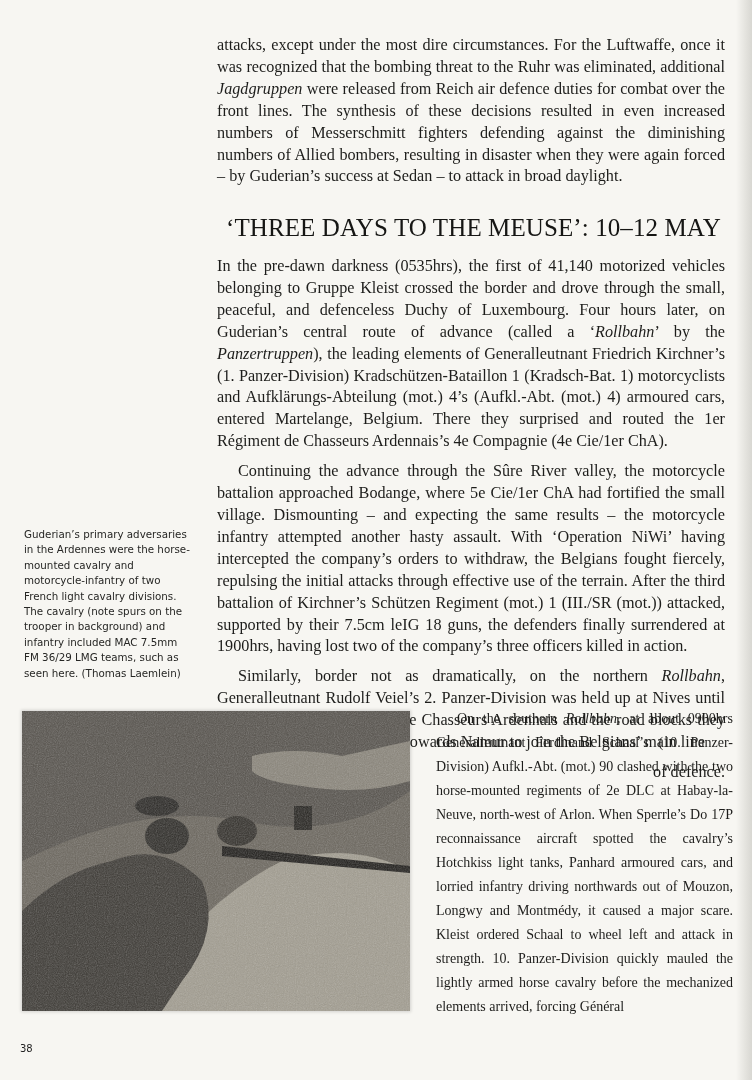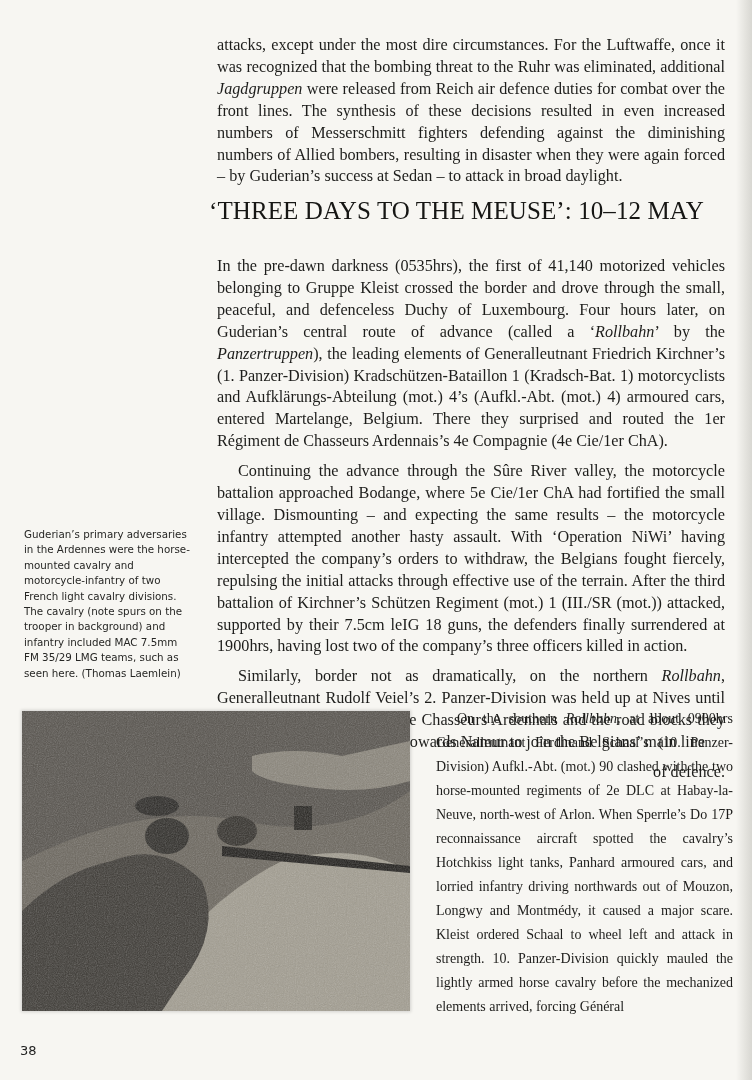--- a/index.html
+++ b/index.html
@@ -19,21 +19,21 @@
     position: absolute; left: 209px; width: 524px;
     font-size: 16.2px; line-height: 21.9px;
     text-align: justify;
   }
   .col-main p { margin: 8px; }
   .indent { text-indent: 21px; }
   .top-block { top: 27px; }
   .heading {
     position: absolute; left: 209px; top: 197px;
     font-size: 25px; letter-spacing: 0.1px;
-    font-weight: normal; margin: 0; white-space: nowrap;
+    font-weight: normal; margin: 17px; white-space: nowrap;
     color: #161614;
   }
   .body-block { top: 248px; }
   .center-line { text-align: right; margin-left: 20px; }
   .caption {
     position: absolute; left: 24px; top: 527px; width: 168px;
     font-family: "DejaVu Sans", "Liberation Sans", sans-serif;
     font-size: 10.3px; line-height: 15.4px; color: #262624;
   }
   .photo {
@@ -49,41 +49,41 @@
   .photo svg { width: 100%; height: 100%; display: block; }
   .col-narrow {
     position: absolute; left: 436px; top: 707px; width: 297px;
     font-size: 14px; line-height: 24px;
     text-align: justify;
   }
   .col-narrow p { margin: 0; }
   .page-number {
     position: absolute; left: 20px; top: 1043px;
     font-family: "DejaVu Sans", "Liberation Sans", sans-serif;
-    font-size: 13px; color: #222;
+    font-size: 10px; color: #222;
   }
   em { font-style: italic; }
 </style>
 </head>
 <body>
 
 <div class="col-main top-block">
   <p><span>attacks, except under the most dire circumstances. For the Luftwaffe, once it was recognized that the bombing threat to the Ruhr was eliminated, additional </span><em>Jagdgruppen</em><span> were released from Reich air defence duties for combat over the front lines. The synthesis of these decisions resulted in even increased numbers of Messerschmitt fighters defending against the diminishing numbers of Allied bombers, resulting in disaster when they were again forced – by Guderian’s success at Sedan – to attack in broad daylight.</span></p>
 </div>
 
 <h2 class="heading">‘THREE DAYS TO THE MEUSE’: 10–12 MAY</h2>
 
 <div class="col-main body-block">
   <p><span>In the pre-dawn darkness (0535hrs), the first of 41,140 motorized vehicles belonging to Gruppe Kleist crossed the border and drove through the small, peaceful, and defenceless Duchy of Luxembourg. Four hours later, on Guderian’s central route of advance (called a ‘</span><em>Rollbahn</em><span>’ by the </span><em>Panzertruppen</em><span>), the leading elements of Generalleutnant Friedrich Kirchner’s (1. Panzer-Division) Kradschützen-Bataillon 1 (Kradsch-Bat. 1) motorcyclists and Aufklärungs-Abteilung (mot.) 4’s (Aufkl.-Abt. (mot.) 4) armoured cars, entered Martelange, Belgium. There they surprised and routed the 1er Régiment de Chasseurs Ardennais’s 4e Compagnie (4e Cie/1er ChA).</span></p>
   <p class="indent">Continuing the advance through the Sûre River valley, the motorcycle battalion approached Bodange, where 5e Cie/1er ChA had fortified the small village. Dismounting – and expecting the same results – the motorcycle infantry attempted another hasty assault. With ‘Operation NiWi’ having intercepted the company’s orders to withdraw, the Belgians fought fiercely, repulsing the initial attacks through effective use of the terrain. After the third battalion of Kirchner’s Schützen Regiment (mot.) 1 (III./SR (mot.)) attacked, supported by their 7.5cm leIG 18 guns, the defenders finally surrendered at 1900hrs, having lost two of the company’s three officers killed in action.</p>
   <p class="indent"><span>Similarly, border not as dramatically, on the northern </span><em>Rollbahn</em><span>, Generalleutnant Rudolf Veiel’s 2. Panzer-Division was held up at Nives until II./SR (mot.) 2 cleared out the Chasseurs Ardennais and the road blocks they left behind as they withdrew towards Namur to join the Belgians’ main line</span></p>
   <p class="center-line">of defence.</p>
 </div>
 
-<div class="caption">Guderian’s primary adversaries in the Ardennes were the horse-mounted cavalry and motorcycle-infantry of two French light cavalry divisions. The cavalry (note spurs on the trooper in background) and infantry included MAC 7.5mm FM 35/29 LMG teams, such as seen here. (Thomas Laemlein)</div>
+<div class="caption">Guderian’s primary adversaries in the Ardennes were the horse-mounted cavalry and motorcycle-infantry of two French light cavalry divisions. The cavalry (note spurs on the trooper in background) and infantry included MAC 7.5mm FM 36/29 LMG teams, such as seen here. (Thomas Laemlein)</div>
 
 <div class="photo">
   <svg viewBox="0 0 388 300" preserveAspectRatio="none">
     <defs>
       <filter id="grain">
           <feTurbulence type="fractalNoise" baseFrequency="0.9" numOctaves="2" seed="3"></feTurbulence>
           <feColorMatrix type="saturate" values="0"></feColorMatrix>
           <feComponentTransfer>
             <feFuncA type="linear" slope="0.35"></feFuncA>
           </feComponentTransfer>

